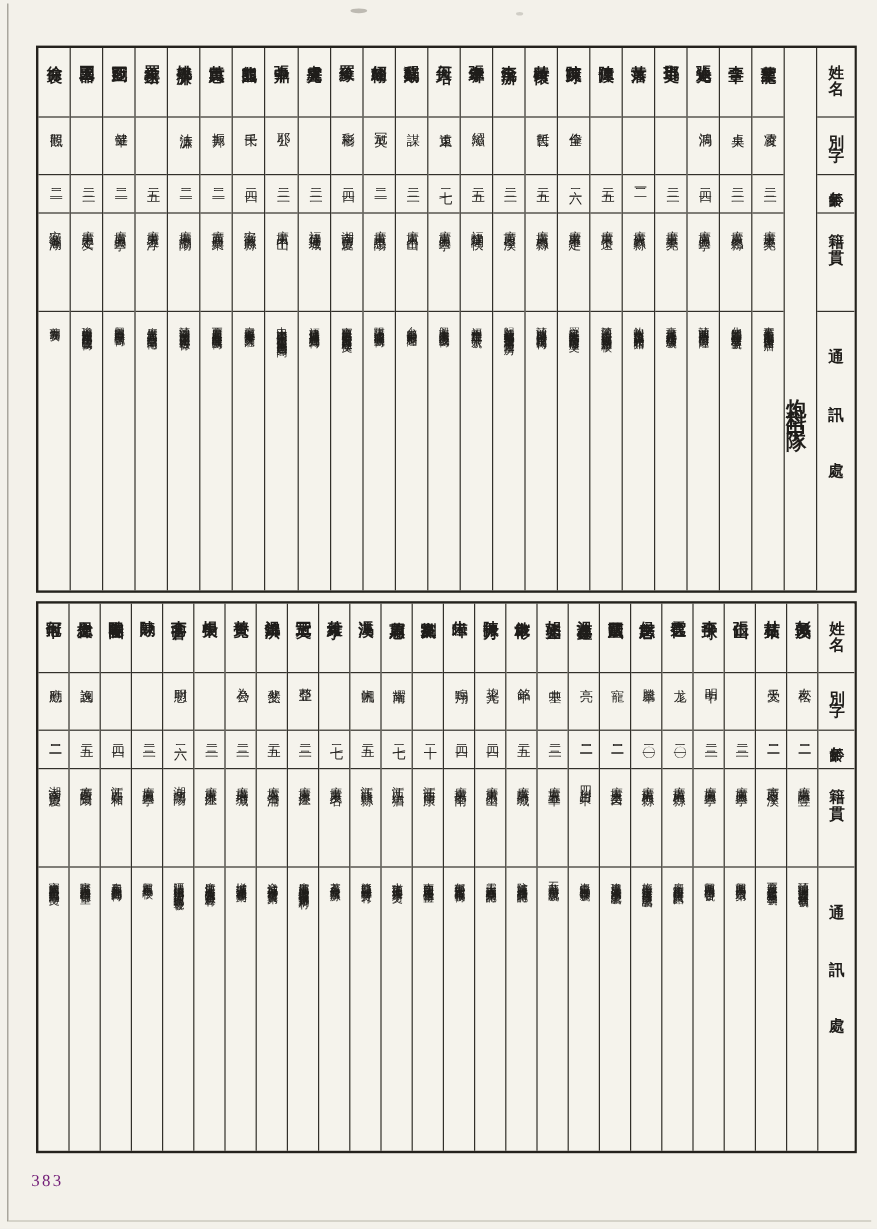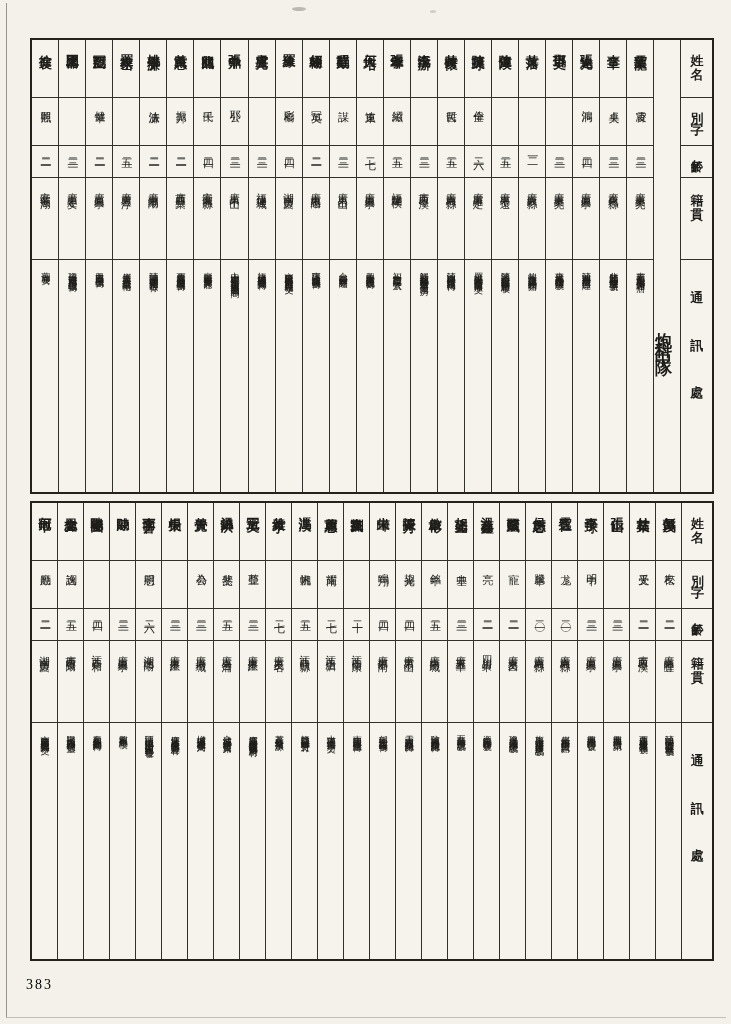--- a/index.html
+++ b/index.html
@@ -68,21 +68,21 @@
   .header-col .origin .vtext{letter-spacing:14px;font-size:13px;}
   .header-col .addr .vtext{letter-spacing:48px;font-size:13px;line-height:1;padding-top:14px;}
 
   .unit-col{display:flex;justify-content:center;align-items:flex-start;}
   .unit-col .vtext{
     font-weight:bold;font-size:17px;letter-spacing:9px;
     padding-top:140px;
   }
   .page-number{
     position:absolute;left:26px;top:977px;
-    font-size:14px;letter-spacing:2px;color:#000000;
+    font-size:14px;letter-spacing:2px;color:#701a75;
   }
 </style>
 </head>
 <body>
 
 <div class="sheet">
   <div class="page-edge"></div>
   <div class="speck s1"></div>
   <div class="speck s2"></div>
 

